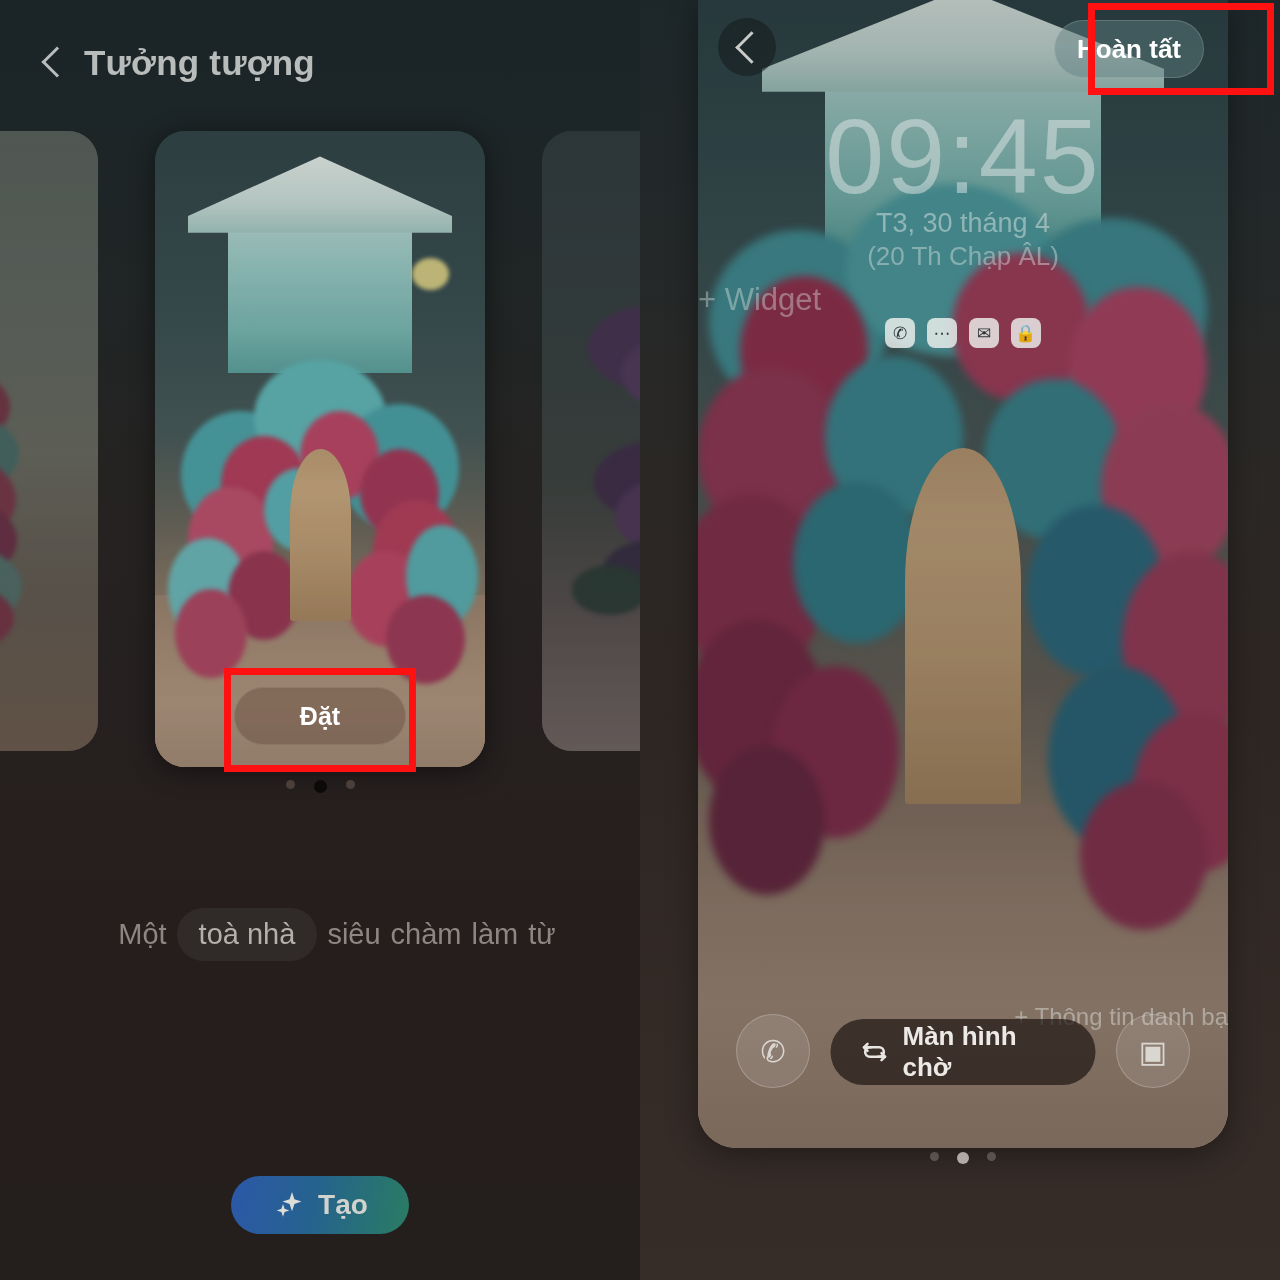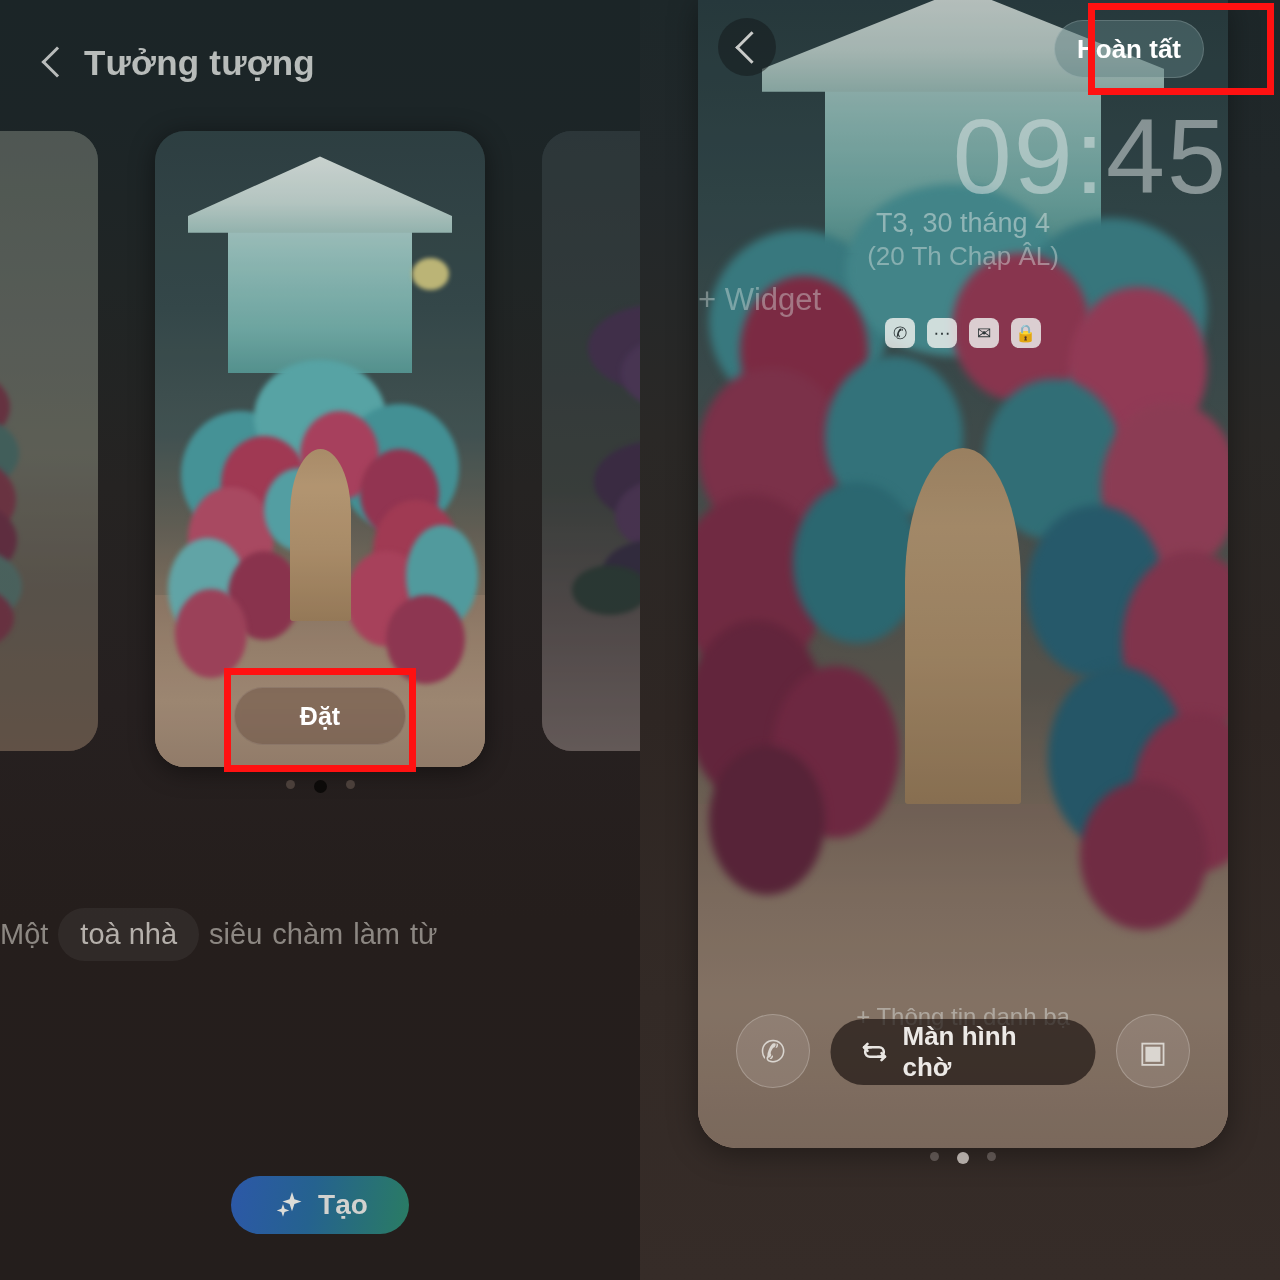--- a/index.html
+++ b/index.html
@@ -111,22 +111,22 @@
     border: 7px solid #ff1111; z-index: 12; pointer-events: none;
   }
 
   .dots { position: absolute; left: 0; width: 640px; top: 780px;
           display: flex; gap: 19px; justify-content: center; z-index: 7; }
   .dot { width: 9px; height: 9px; border-radius: 50%; background: #4a3f3a; }
   .dot.active { width: 13px; height: 13px; background: #0c0a09; }
 
   
   .prompt-wrap {
-    position: absolute; left: 0; top: 908px; width: 640px;
-    display: flex; flex-direction: row; align-items: center; gap: 10px; z-index: 6;
+    position: absolute; left: 17px; top: 908px; width: 640px;
+    display: flex; flex-direction: column; align-items: center; gap: 10px; z-index: 6;
   }
   .prompt-row { display: flex; align-items: center; gap: 10px; }
   .tok { font-size: 29px; color: #8c8782; white-space: nowrap; }
   .tok.chip {
     background: rgba(255,255,255,.055);
     color: #b5b0ab; font-weight: 400;
     padding: 10px 22px; border-radius: 28px;
   }
 
   
@@ -168,21 +168,21 @@
     width: 150px; height: 58px; border-radius: 29px;
     background: rgba(96,128,130,.46); border: 1px solid rgba(255,255,255,.16);
     display: flex; align-items: center; justify-content: center;
     color: #fff; font-size: 26px; font-weight: 700; z-index: 21;
   }
   .hl-done {
     position: absolute; right: 6px; top: 3px; width: 186px; height: 92px;
     border: 7px solid #ff1111; z-index: 24; pointer-events: none;
   }
   .clock {
-    position: absolute; left: 0; width: 530px; top: 96px; text-align: right;
+    position: absolute; left: 0; width: 530px; top: 96px; text-align: center;
     font-size: 106px; font-weight: 300; color: rgba(225,232,231,.50);
     letter-spacing: 2px; z-index: 14;
   }
   .lock-date {
     position: absolute; left: 0; width: 530px; top: 208px; text-align: center;
     font-size: 27px; color: rgba(222,229,228,.50); z-index: 14;
   }
   .lock-lunar {
     position: absolute; left: 0; width: 530px; top: 241px; text-align: center;
     font-size: 26px; color: rgba(222,229,228,.44); z-index: 14;
@@ -195,21 +195,21 @@
     position: absolute; left: 0; width: 530px; top: 318px; z-index: 15;
     display: flex; justify-content: center; gap: 12px;
   }
   .notif {
     width: 30px; height: 30px; border-radius: 8px;
     background: rgba(238,240,238,.82);
     display: flex; align-items: center; justify-content: center;
     font-size: 17px; color: #2b3436; line-height: 1;
   }
   .contact-info {
-    position: absolute; left: 0; width: 530px; top: 1003px; text-align: center;
+    position: absolute; left: 0; width: 530px; top: 1003px; text-align: right;
     font-size: 24px; color: rgba(226,231,229,.46); z-index: 15;
   }
   .shortcut {
     position: absolute; bottom: 60px; width: 74px; height: 74px; border-radius: 50%;
     background: rgba(236,232,228,.12); border: 1.5px solid rgba(240,236,232,.26);
     display: flex; align-items: center; justify-content: center; z-index: 16;
     font-size: 30px; color: rgba(238,236,232,.80);
   }
   .sc-left { left: 38px; }
   .sc-right { right: 38px; }

